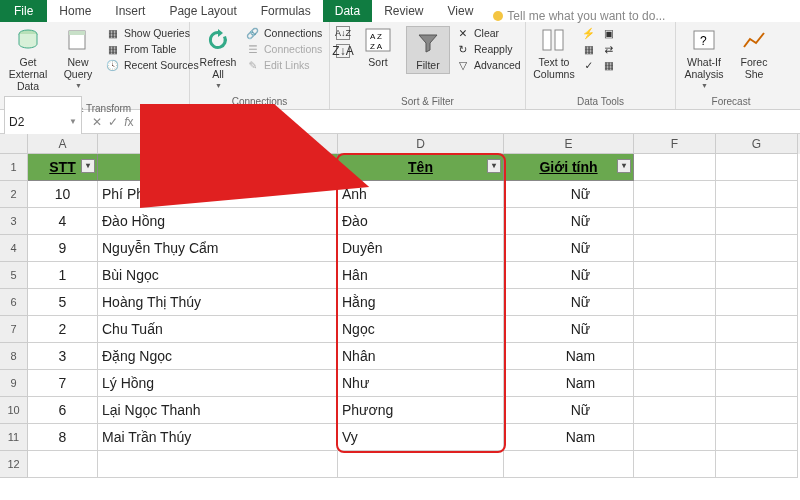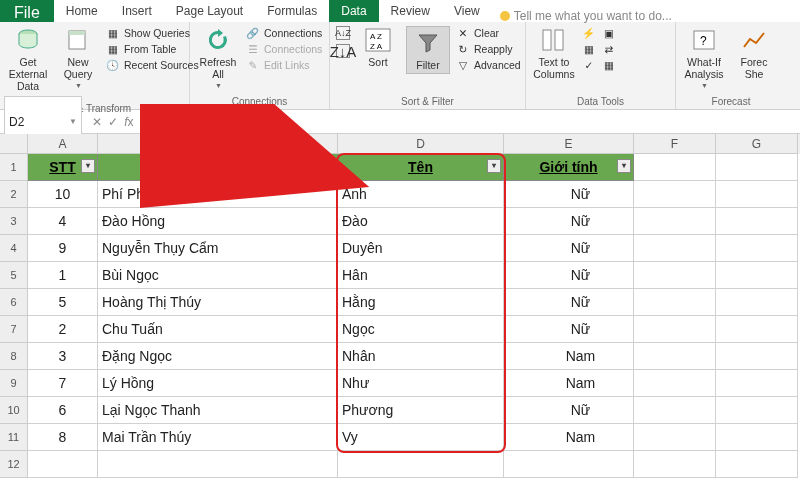--- a/index.html
+++ b/index.html
@@ -1,20 +1,20 @@
 <!DOCTYPE html>
 <html><head>
 <meta charset="utf-8">
 <style>
   * { box-sizing: border-box; margin: 0; padding: 0; font-family: "Segoe UI", Arial, sans-serif; }
   body { width: 800px; height: 500px; overflow: hidden; background: #fff; font-size: 12px; color: #222; position: relative; }
 
   
   .tabs { display: flex; align-items: stretch; background: #fff; border-bottom: 0; height: 22px; }
-  .tab-file { background: #107c41; color: #fff; padding: 4px 14px; font-size: 16px; }
+  .tab-file { background: #107c41; color: #fff; padding: 4px 14px; font-size: 12px; }
   .tab { padding: 4px 12px; font-size: 12px; color: #444; cursor: pointer; }
   .tab.active { background: #107c41; color: #fff; }
   .tell-me { color: #888; padding: 16px 8px; display: flex; align-items: center; gap: 4px; }
   .bulb { width: 10px; height: 10px; background: #f4c542; border-radius: 50%; display: inline-block; }
 
   
   .ribbon { background: #f3f3f3; border-bottom: 1px solid #d0d0d0; display: flex; height: 88px; }
   .group { border-right: 1px solid #d8d8d8; padding: 4px 6px 2px; display: flex; flex-direction: column; justify-content: space-between; }
   .group-body { display: flex; gap: 6px; align-items: flex-start; flex: 1; }
   .group-label { text-align: center; font-size: 10px; color: #666; padding-top: 2px; }
@@ -147,21 +147,21 @@
     <div class="group-label">Connections</div>
   </div>
 
   <div class="group" style="width:196px">
     <div class="group-body">
       <div class="small-list" style="gap:4px">
         <div class="small-btn">
             <span class="sm-icon" style="font-size:9px;border:1px solid #888;padding:0 1px">A↓Z</span>
           </div>
         <div class="small-btn">
-            <span class="sm-icon" style="font-size:15px;border:1px solid #888;padding:0 1px">Z↓A</span>
+            <span class="sm-icon" style="font-size:12px;border:1px solid #888;padding:0 1px">Z↓A</span>
           </div>
       </div>
       <div class="big-btn">
         <span class="big-icon">
           <svg width="28" height="26">
               <rect x="2" y="2" width="24" height="22" fill="#fff" stroke="#888"></rect>
               <text x="6" y="12" font-size="8">A Z</text>
               <text x="6" y="22" font-size="8">Z A</text>
             </svg>
         </span>

